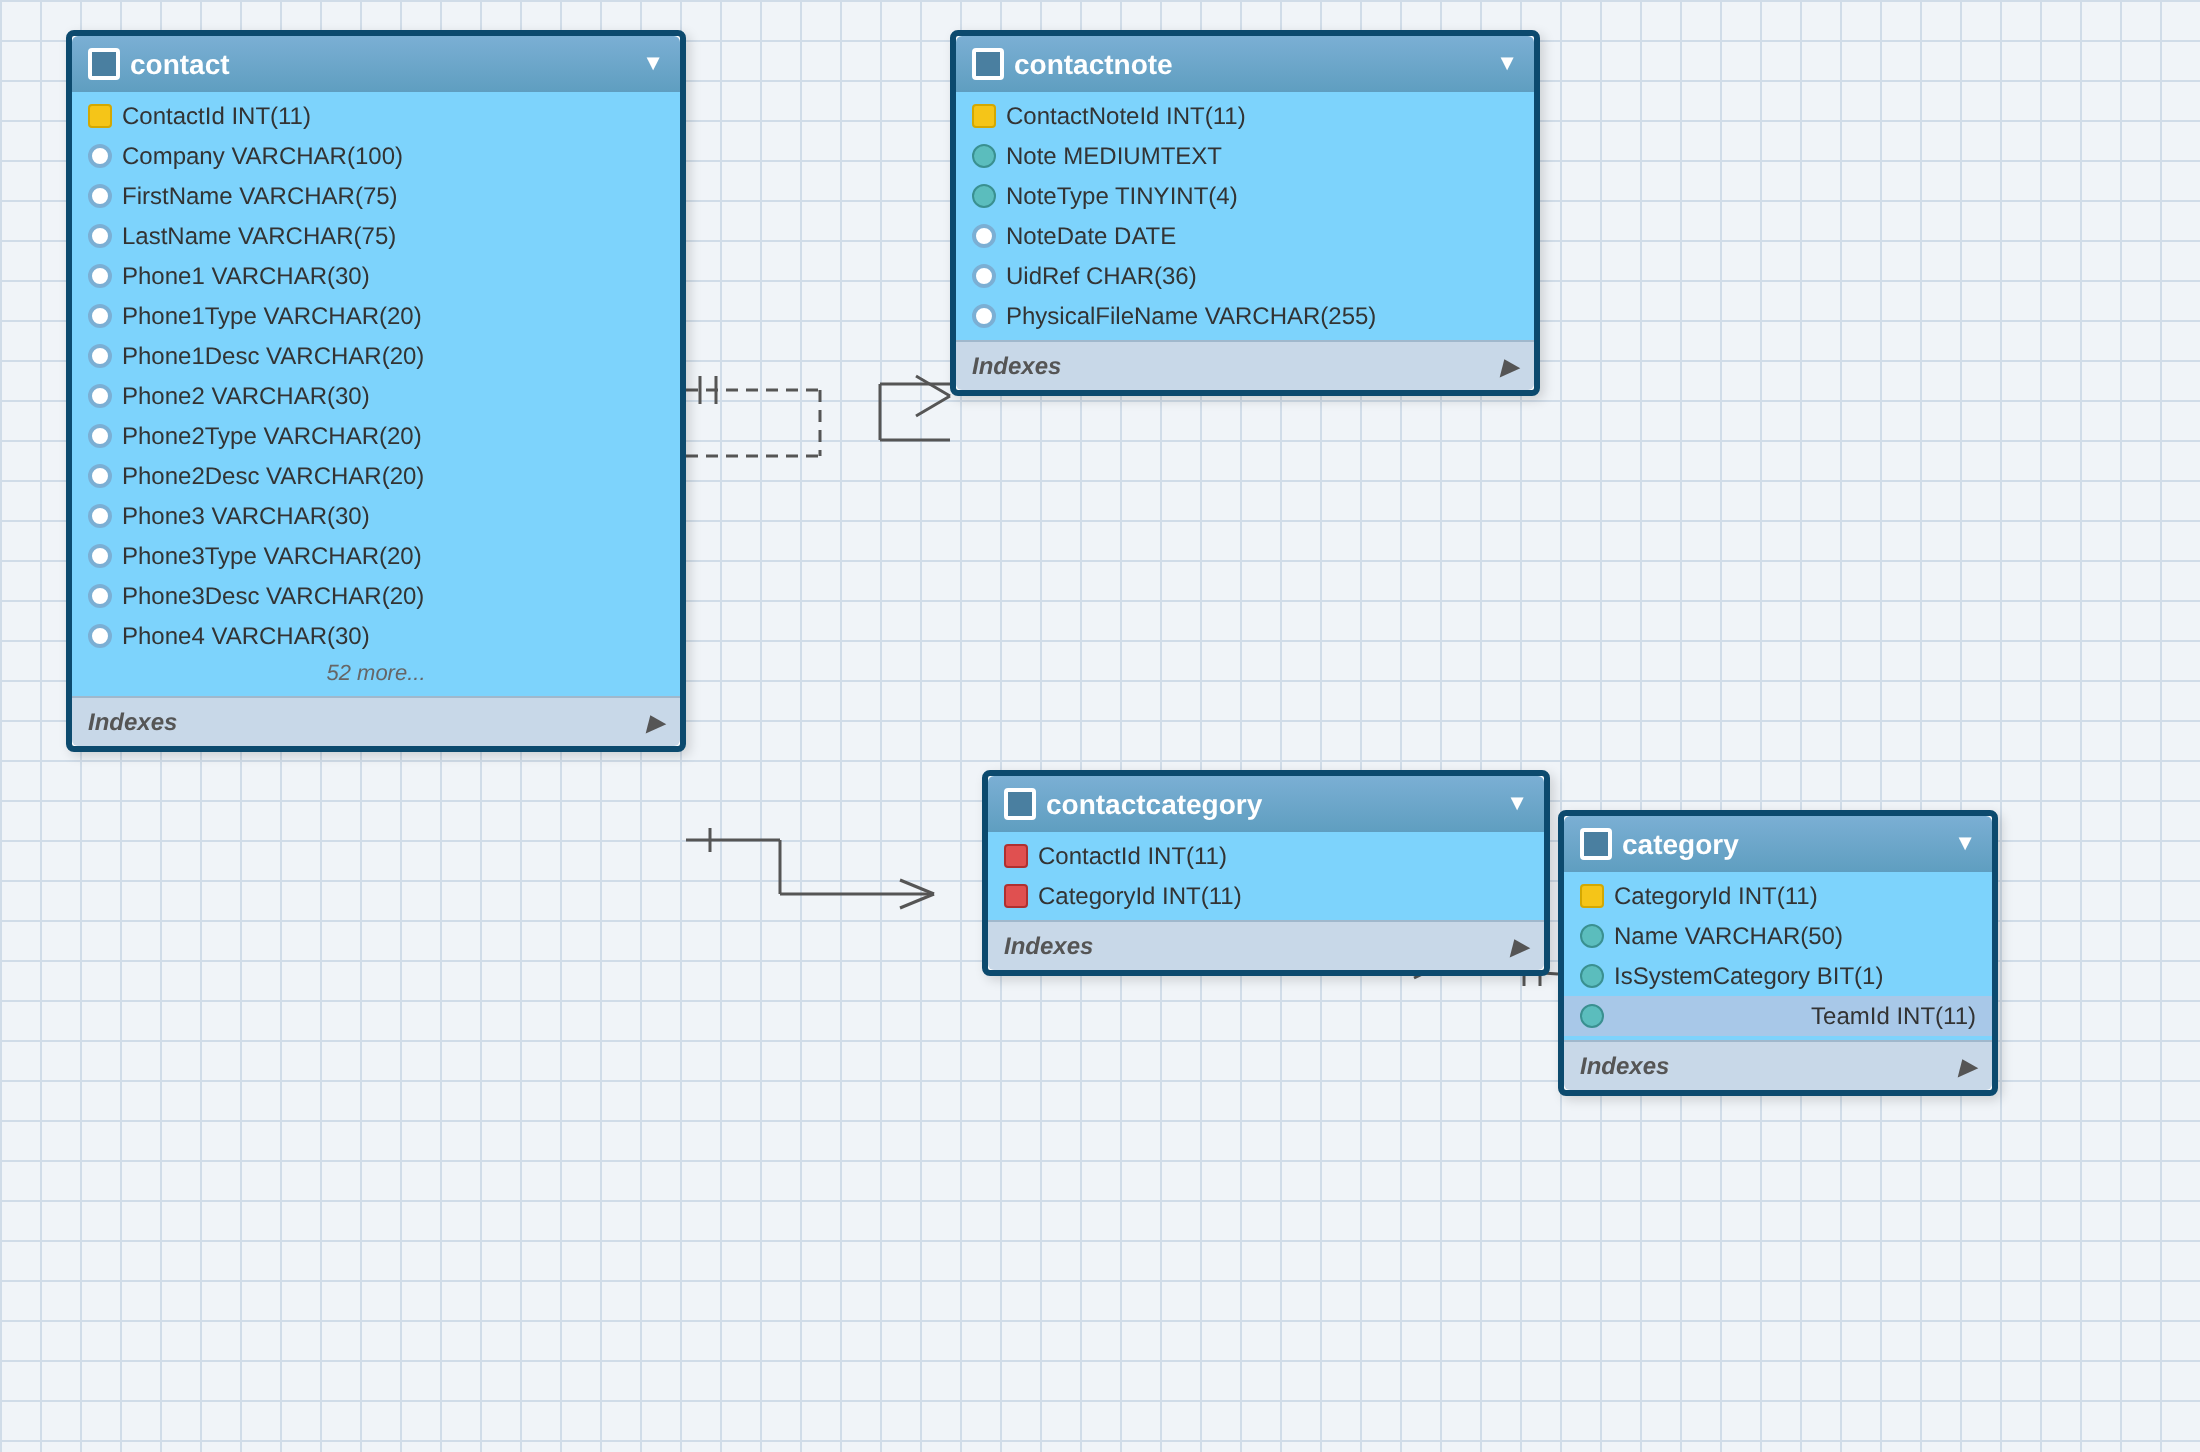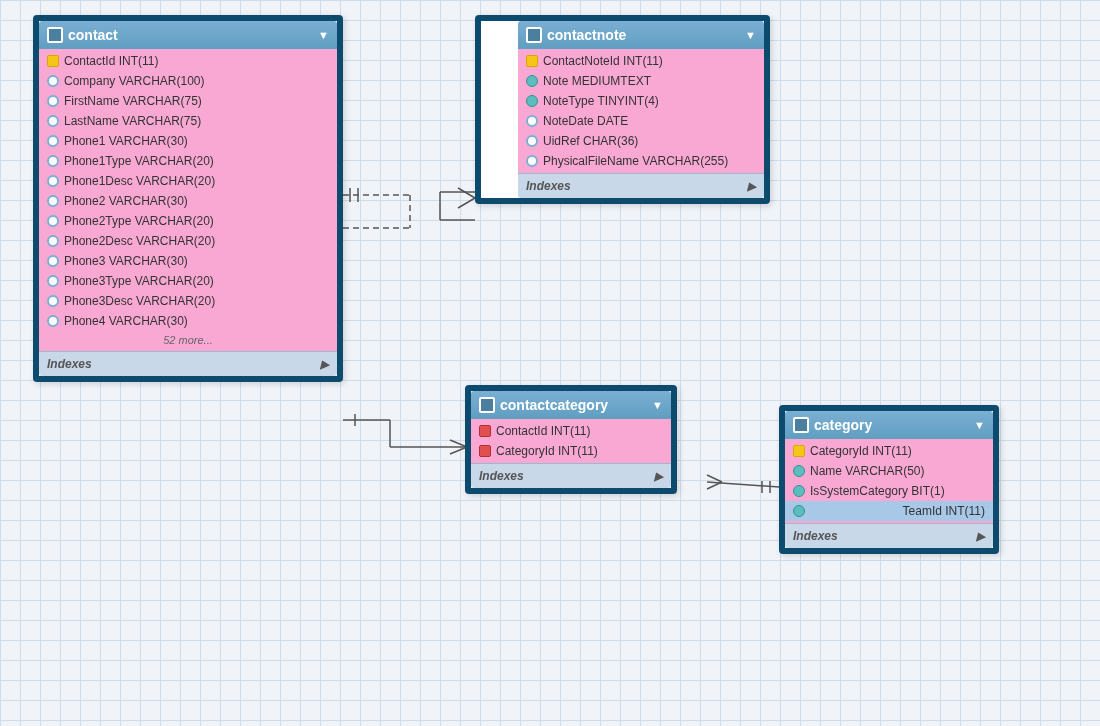--- a/index.html
+++ b/index.html
@@ -19,21 +19,21 @@
 
     .db-canvas {
       position: relative;
       width: 100%;
       height: 100%;
     }
 
     .table-card {
       position: absolute;
       border-radius: 4px;
-      border: 6px solid #0c4a6e;
+      border: 3px solid #0c4a6e;
       box-shadow: 2px 2px 6px rgba(0,0,0,0.15);
       background: #fff;
       min-width: 190px;
     }
 
     .table-header {
       background: linear-gradient(180deg, #7bafd4 0%, #5f9ec0 100%);
       border-radius: 3px 3px 0 0;
       padding: 6px 8px;
       display: flex;
@@ -59,21 +59,21 @@
       display: inline-block;
       flex-shrink: 0;
     }
 
     .table-chevron {
       color: #fff;
       font-size: 11px;
     }
 
     .table-body {
-      background: #f9a8d4;
+      background: #7dd3fc;
       padding: 2px 0;
     }
 
     .table-row {
       display: flex;
       align-items: center;
       padding: 3px 8px;
       gap: 5px;
       color: #333;
       font-size: 12px;
@@ -274,21 +274,21 @@
         <span>Phone4 VARCHAR(30)</span>
       </div>
       <div class="more-text">52 more...</div>
     </div>
     <div class="table-footer">
       <span>Indexes</span>
       <span class="footer-arrow">▶</span>
     </div>
   </div>
 
-  <div class="table-card" style="left: 475px; top: 15px; width: 295px; padding-left: 37px;">
+  <div class="table-card" style="left: 475px; top: 15px; width: 295px;">
     <div class="table-header">
       <div class="table-header-left">
         <span class="table-icon"></span>
         <span>contactnote</span>
       </div>
       <span class="table-chevron">▼</span>
     </div>
     <div class="table-body">
       <div class="table-row">
         <span class="row-icon icon-key"></span>
@@ -314,21 +314,21 @@
         <span class="row-icon icon-circle-white"></span>
         <span>PhysicalFileName VARCHAR(255)</span>
       </div>
     </div>
     <div class="table-footer">
       <span>Indexes</span>
       <span class="footer-arrow">▶</span>
     </div>
   </div>
 
-  <div class="table-card" style="left: 465px; top: 385px; width: 212px;">
+  <div class="table-card" style="left: 491px; top: 385px; width: 284px;">
     <div class="table-header">
       <div class="table-header-left">
         <span class="table-icon"></span>
         <span>contactcategory</span>
       </div>
       <span class="table-chevron">▼</span>
     </div>
     <div class="table-body">
       <div class="table-row">
         <span class="row-icon icon-key-red"></span>

